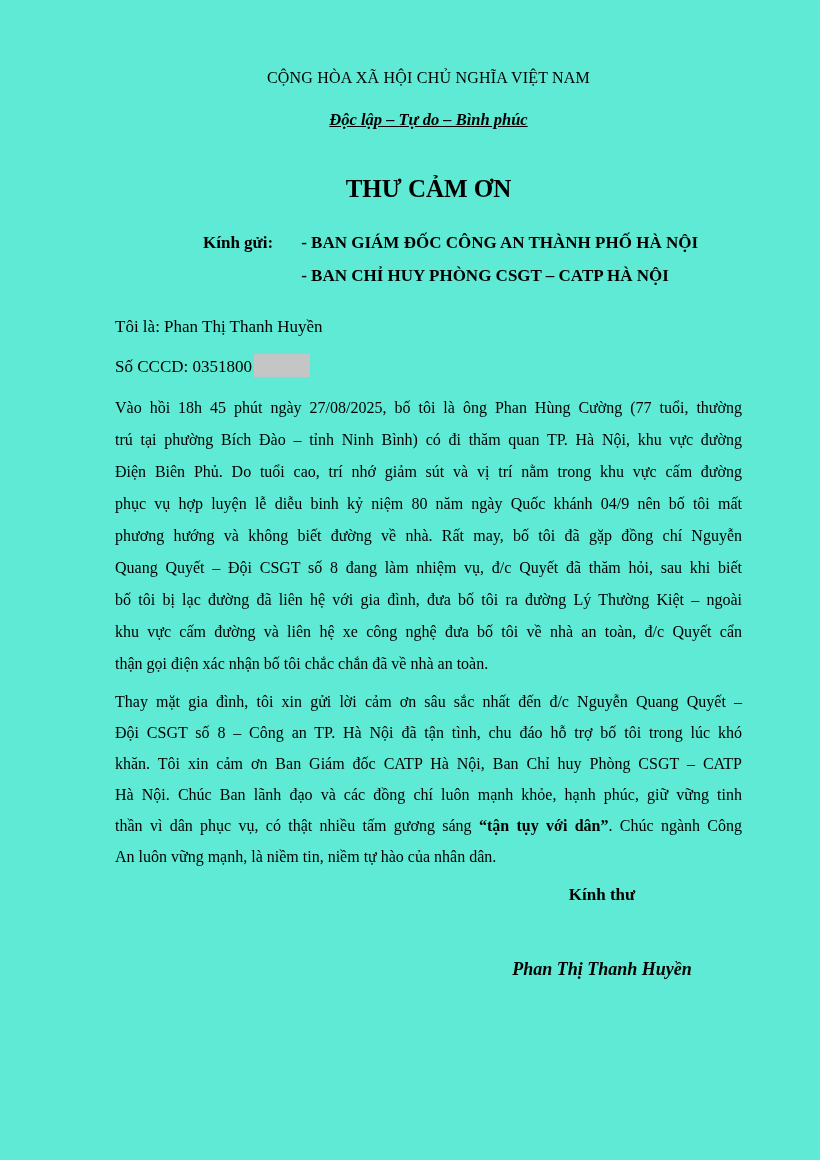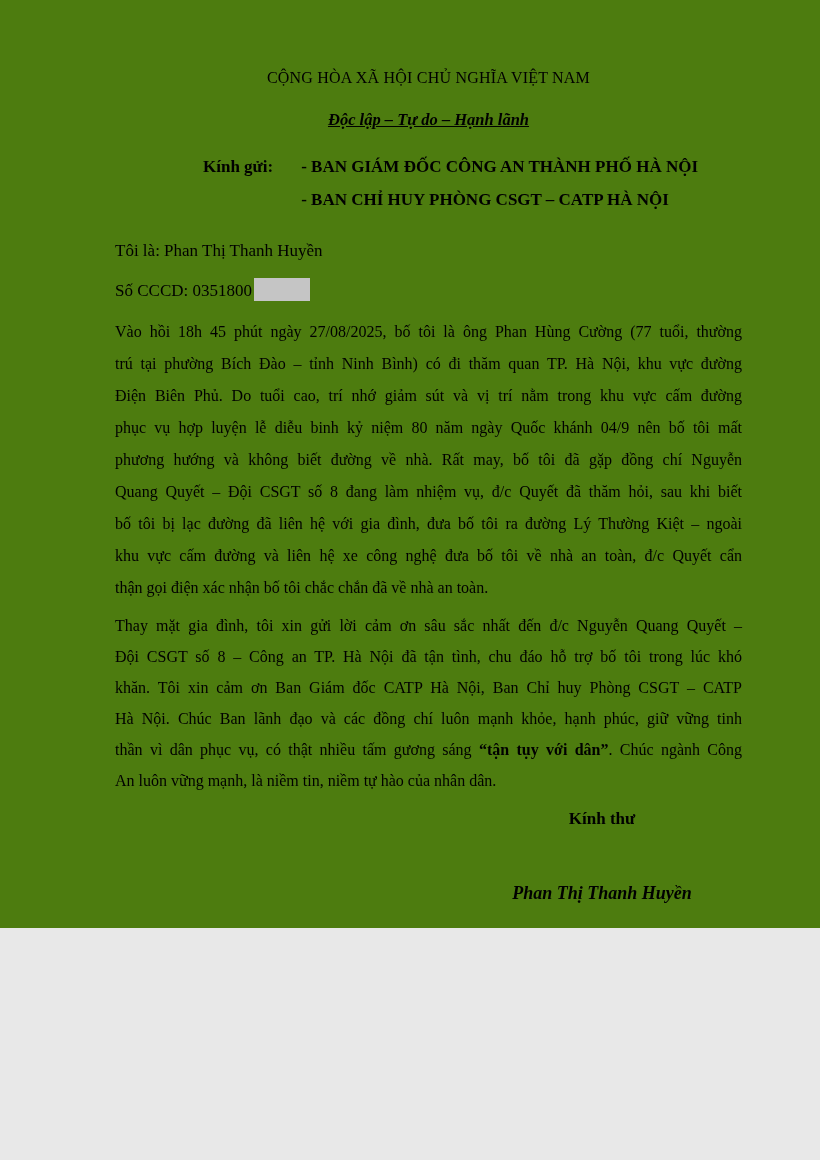--- a/index.html
+++ b/index.html
@@ -1,19 +1,19 @@
 <!DOCTYPE html>
 <html lang="vi"><head>
 <meta charset="utf-8">
 <style>
   * { margin: 0; padding: 0; box-sizing: border-box; }
   html, body { background: #e8e8e8; }
   body { width: 820px; margin: 0 auto; font-family: "Liberation Serif", "DejaVu Serif", serif; }
   .page {
-    width: 820px; height: 928px; background: #4d7c0f; color: #000000;
+    width: 820px; height: 1160px; background: #5eead4; color: #000000;
     padding: 68px 78px 0 115px; overflow: hidden;
   }
   .content { width: 627px; }
 
   .nat-header { text-align: center; font-size: 16px; line-height: 20px; letter-spacing: .2px; }
   .motto {
     text-align: center; font-size: 16.5px; line-height: 20px; margin-top: 22px;
     font-weight: bold; font-style: italic; text-decoration: underline;
   }
   .letter-title { text-align: center; font-size: 25px; font-weight: bold; line-height: 34px; margin-top: 42px; }
@@ -36,22 +36,23 @@
   .closing { font-weight: bold; font-size: 17px; line-height: 30px; }
   .signature-name { font-weight: bold; font-style: italic; font-size: 18px; line-height: 30px; margin-top: 44px; }
 </style>
 </head>
 <body>
 
 <div class="page">
   <div class="content">
 
     <div class="nat-header">CỘNG HÒA XÃ HỘI CHỦ NGHĨA VIỆT NAM</div>
-    <div class="motto">Độc lập – Tự do – Hạnh lãnh</div>
+    <div class="motto">Độc lập – Tự do – Bình phúc</div>
 
+    <div class="letter-title">THƯ CẢM ƠN</div>
 
     <div class="recipients-row">
       <div class="salutation">Kính gửi:</div>
       <div>
         <div class="recipient-line">- BAN GIÁM ĐỐC CÔNG AN THÀNH PHỐ HÀ NỘI</div>
         <div class="recipient-line">- BAN CHỈ HUY PHÒNG CSGT – CATP HÀ NỘI</div>
       </div>
     </div>
 
     <div class="intro">

